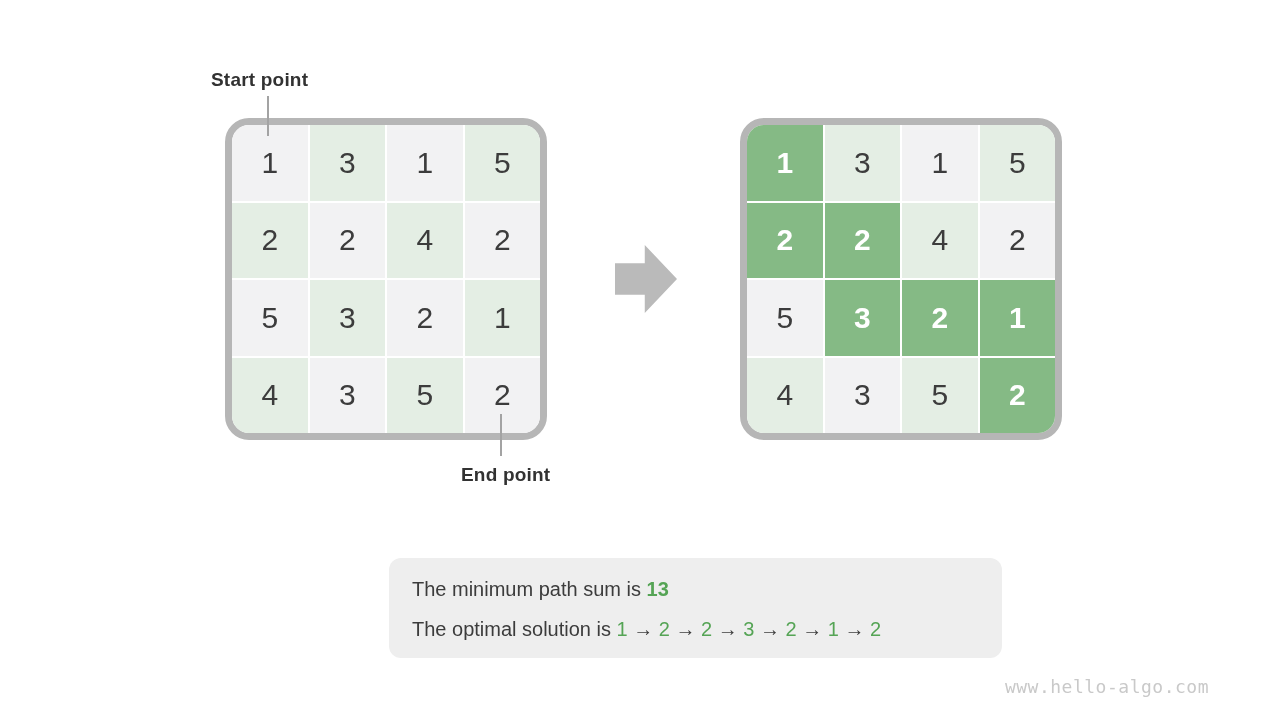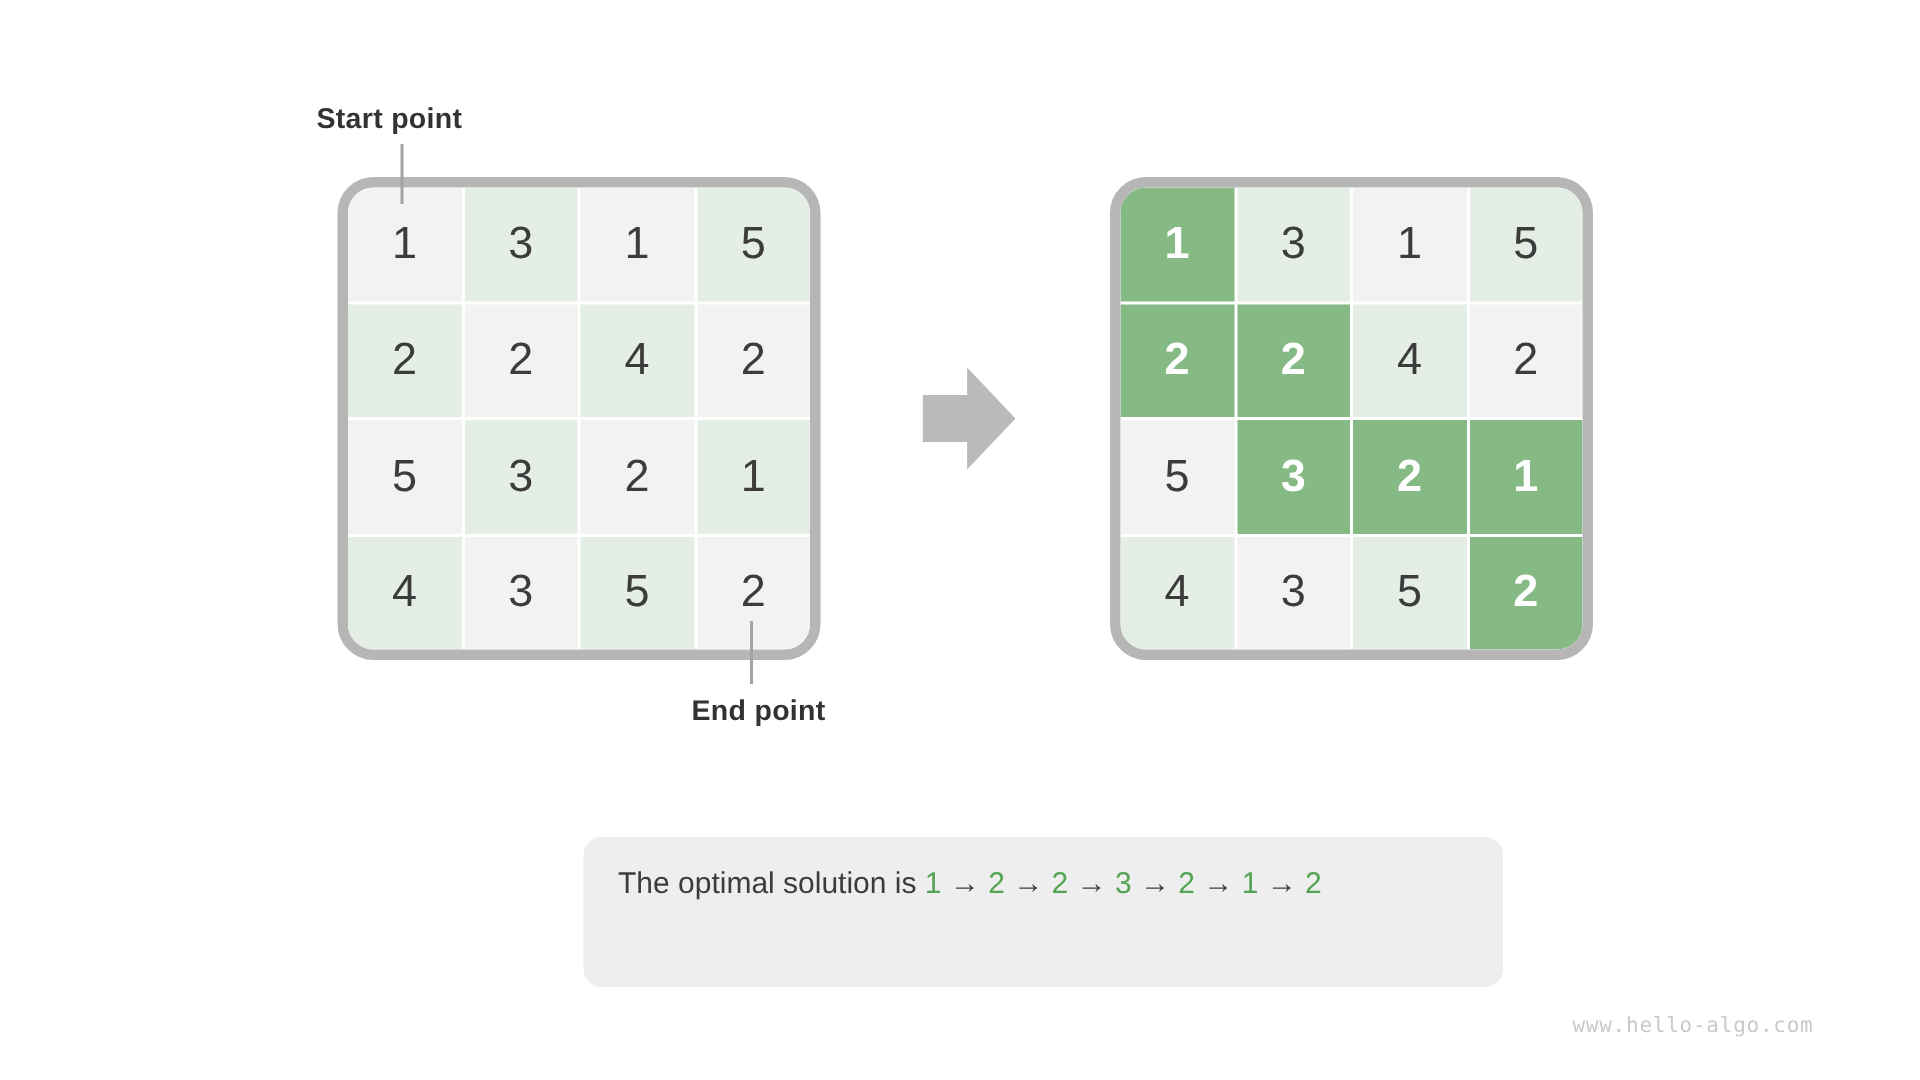--- a/index.html
+++ b/index.html
@@ -41,21 +41,21 @@
     position:absolute;left:389px;top:558px;width:613px;height:100px;
     background:var(--caption-bg,#eeeeee);border-radius:12px;
     box-sizing:border-box;padding:11px 0 0 23px;
     font-size:20px;color:var(--text-dark,#3c3c3c);
   }
   .cap-line{height:40px;line-height:40px;white-space:nowrap;}
   .green-text{color:var(--text-green,#55a455);}
   .bold{font-weight:bold;}
   .watermark{
     position:absolute;right:43px;top:676px;
-    font-family:"DejaVu Sans Mono", monospace;font-size:14px;
+    font-family:"DejaVu Sans Mono", monospace;font-size:18px;
     color:var(--watermark-gray,#c9c9c9);letter-spacing:0.5px;
   }
 </style>
 </head>
 <body>
 
 <div class="canvas">
 
   <div class="label start">Start point</div>
   <div class="leader start-line"></div>
@@ -98,19 +98,22 @@
       <div class="cell gray">3</div>
       <div class="cell green">5</div>
       <div class="cell hl">2</div>
     </div>
 
   <div class="leader end-line"></div>
   <div class="label end">End point</div>
 
   <div class="caption">
     <div class="cap-line">
+      <span>The minimum path sum is </span><span class="green-text bold">13</span>
+    </div>
+    <div class="cap-line">
       <span>The optimal solution is </span><span id="solution-seq"><span class="green-text">1</span><span> → </span><span class="green-text">2</span><span> → </span><span class="green-text">2</span><span> → </span><span class="green-text">3</span><span> → </span><span class="green-text">2</span><span> → </span><span class="green-text">1</span><span> → </span><span class="green-text">2</span></span>
     </div>
   </div>
 
   <div class="watermark">www.hello-algo.com</div>
 
 </div>
 
 </body></html>

